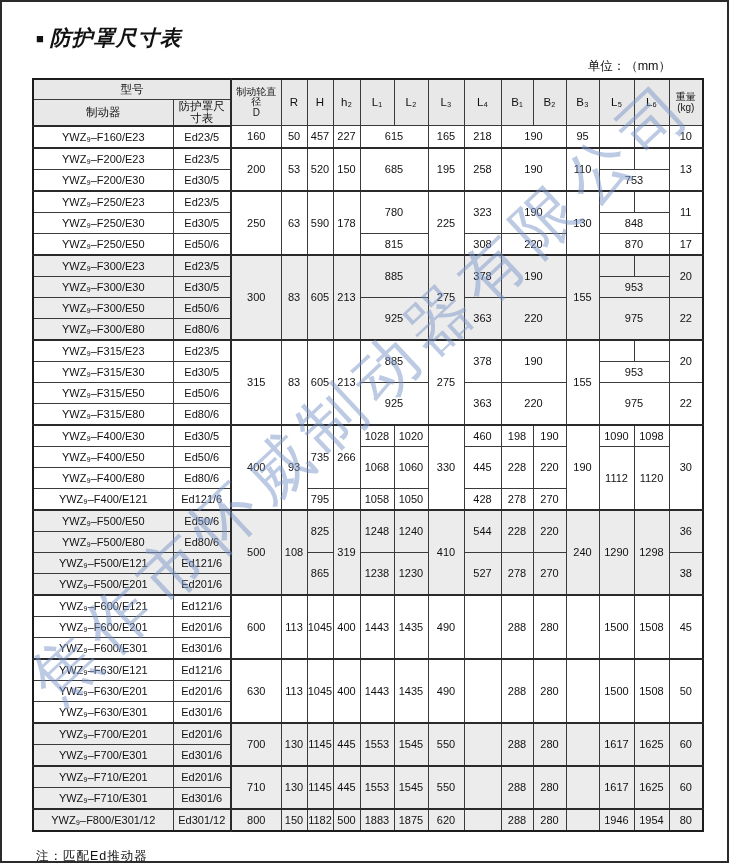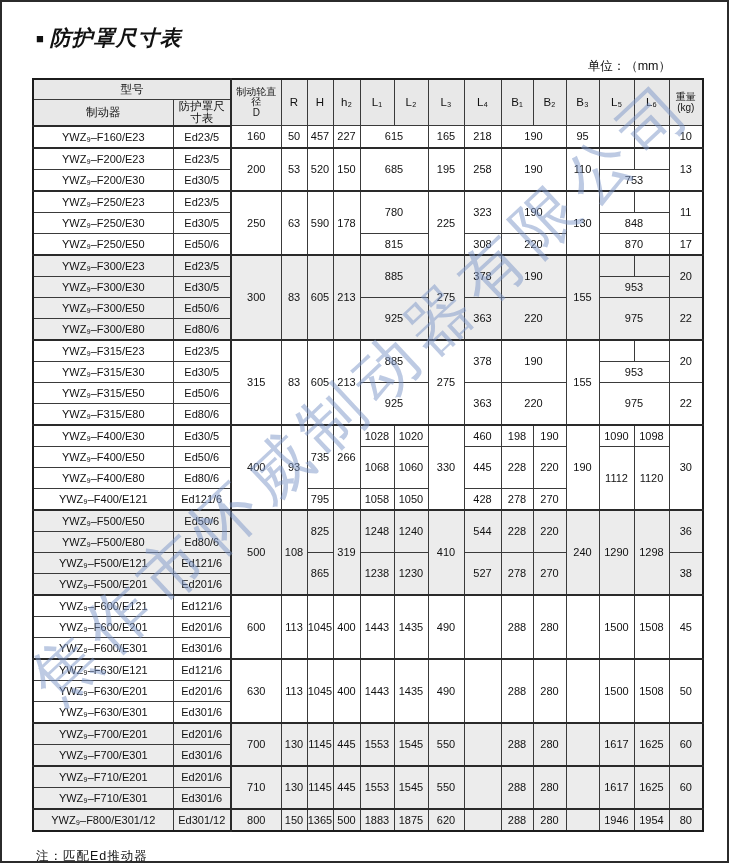--- a/index.html
+++ b/index.html
@@ -407,21 +407,21 @@
         </tr>
         <tr class="shade">
           <td>YWZ₉–F710/E301</td>
           <td>Ed301/6</td>
         </tr>
         <tr class="shade gtop">
           <td>YWZ₉–F800/E301/12</td>
           <td>Ed301/12</td>
           <td class="bl">800</td>
           <td>150</td>
-          <td>1365</td>
+          <td>1182</td>
           <td>500</td>
           <td>1883</td>
           <td>1875</td>
           <td>620</td>
           <td></td>
           <td>288</td>
           <td>280</td>
           <td></td>
           <td>1946</td>
           <td>1954</td>

